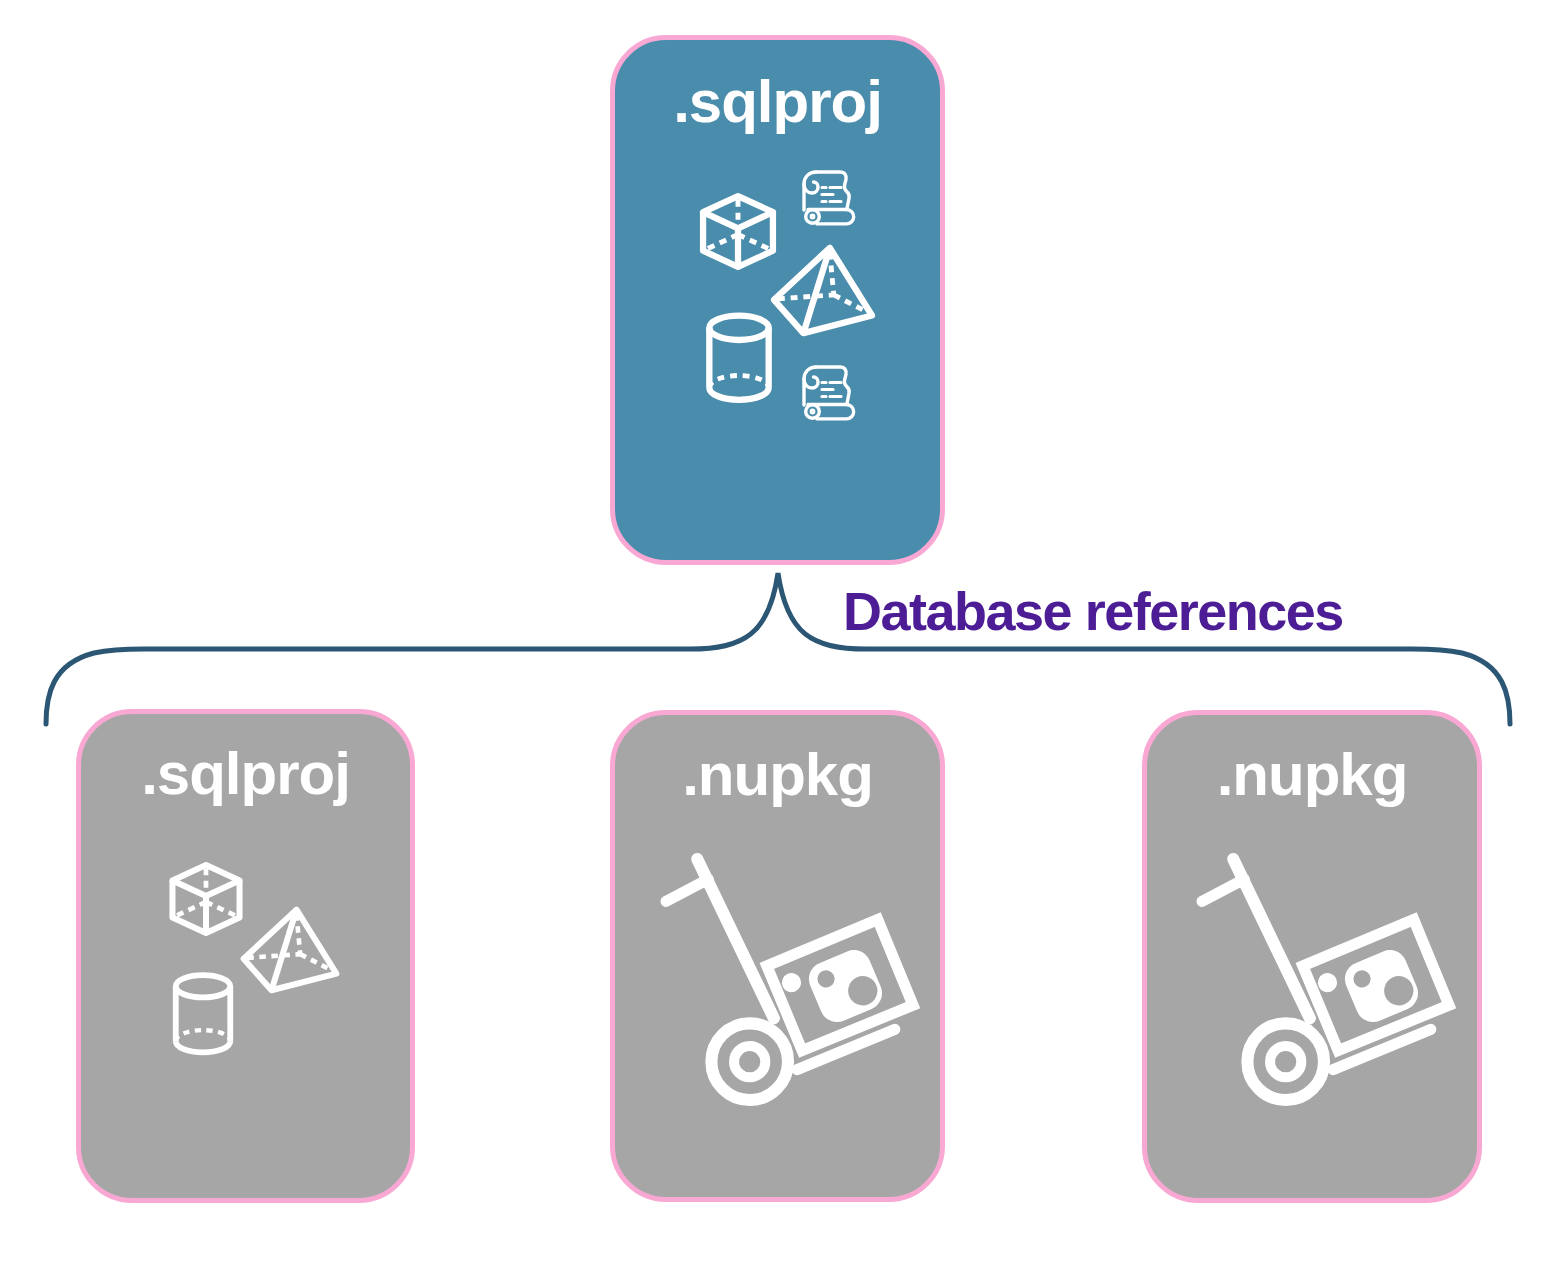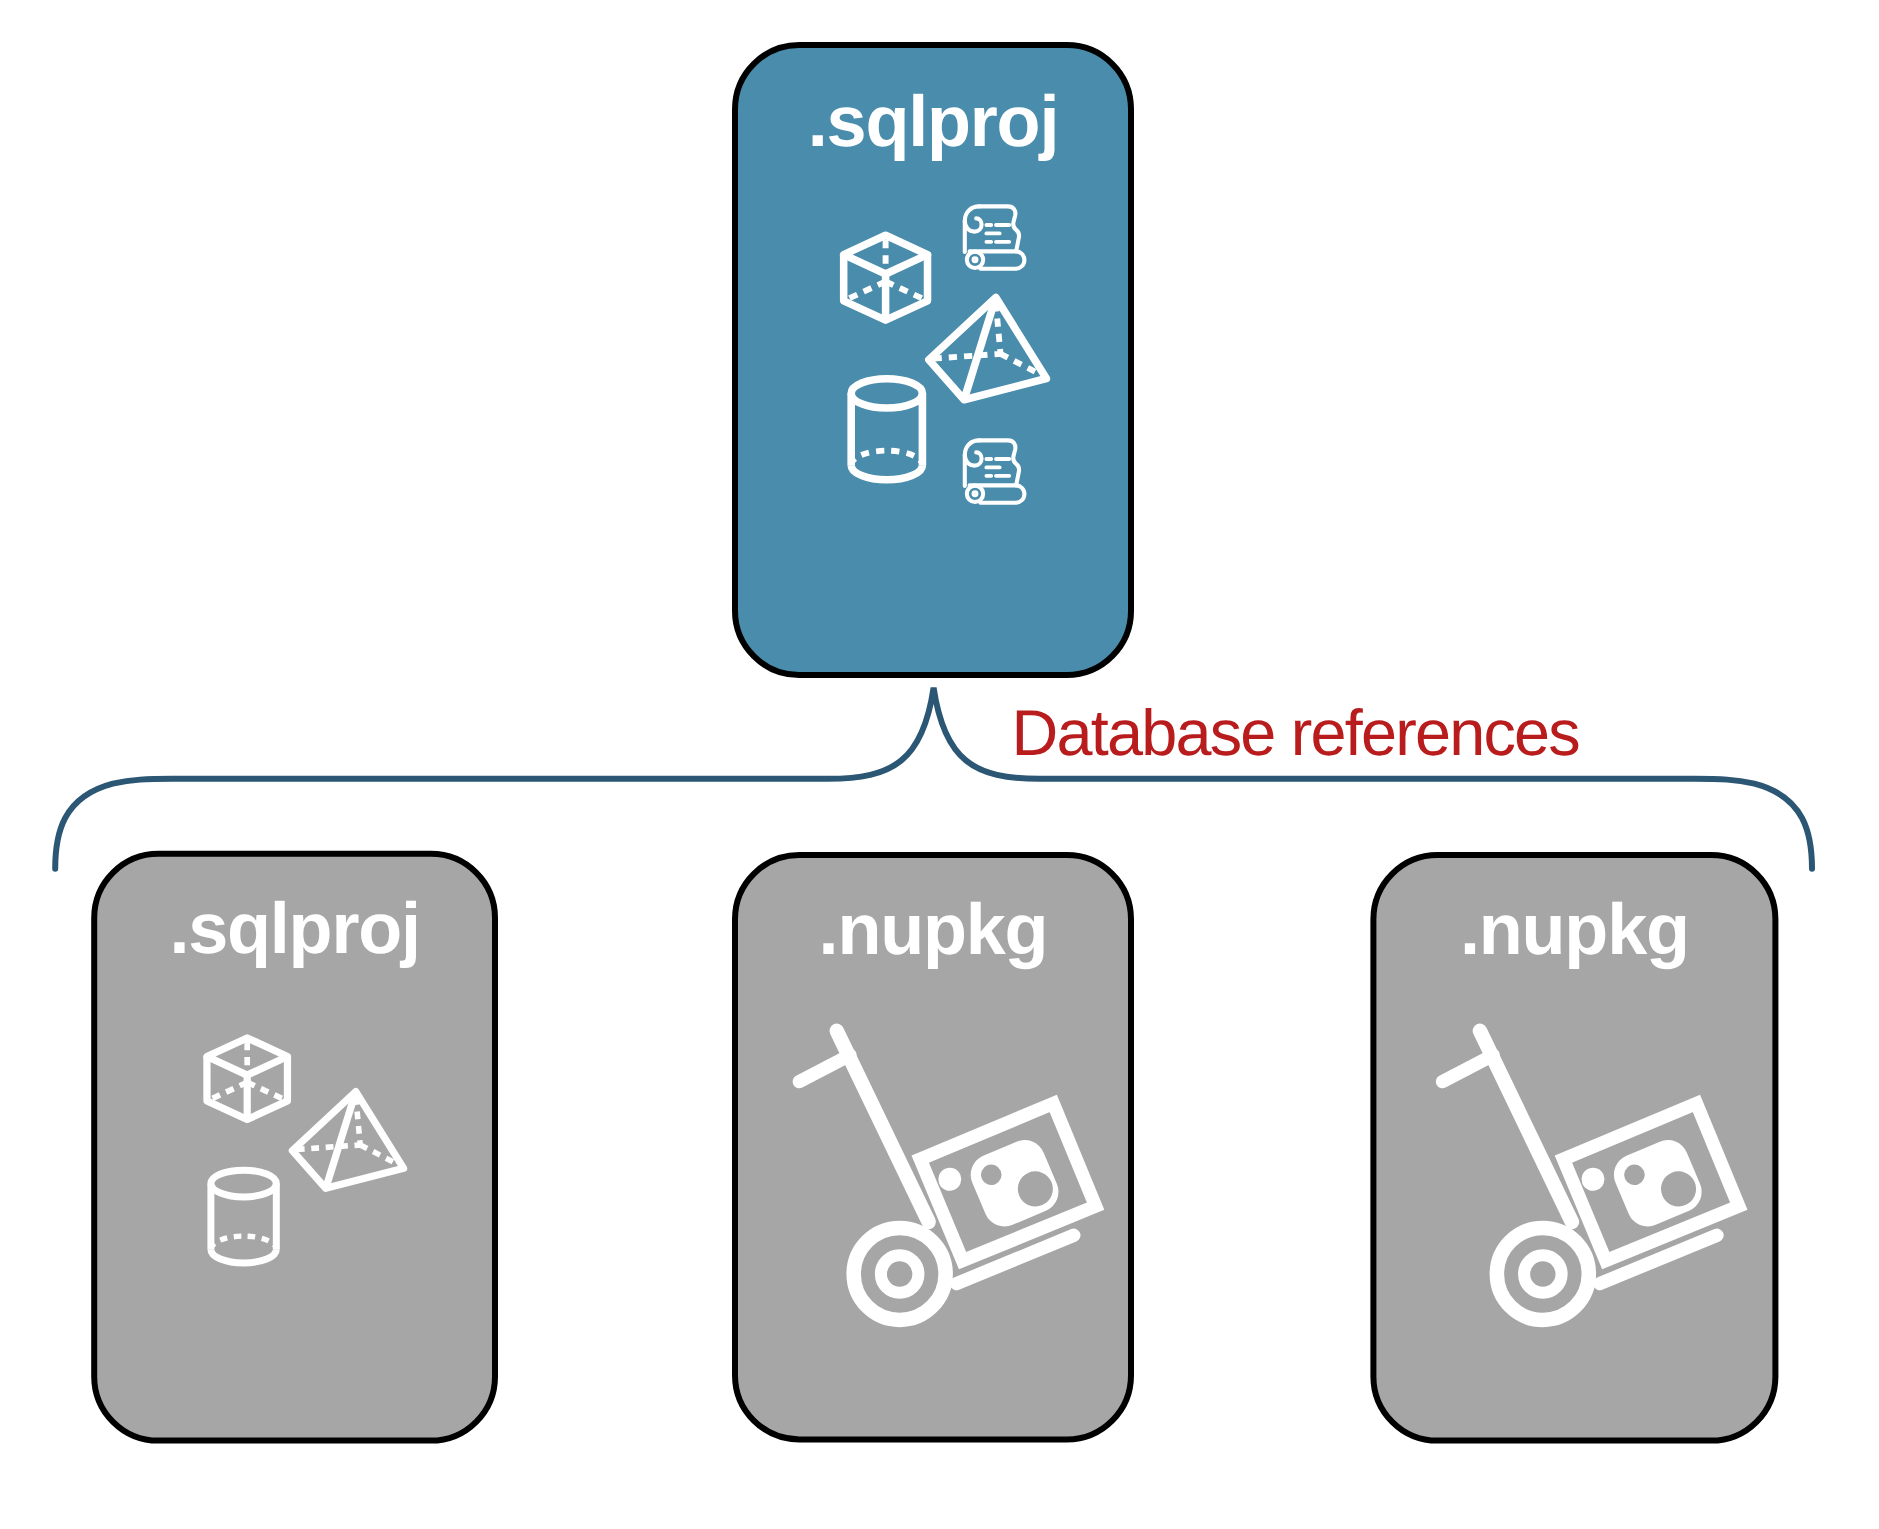--- a/index.html
+++ b/index.html
@@ -6,46 +6,46 @@
   #canvas{
     position:relative;
     width:1566px;height:1274px;
     background:#fff;
     font-family:"Liberation Sans",sans-serif;
     overflow:hidden;
   }
   .box{
     position:absolute;
     box-sizing:border-box;
-    border:5px solid #000000;
+    border:5px solid #f9a8d4;
     border-radius:56px;
   }
   .box.root{background:#4A8CAB;}
   .box.child{background:#A6A6A6;}
   .box-title{
     position:absolute;left:0;right:0;
     text-align:center;
     font-weight:bold;
     color:#FFFFFF;
     letter-spacing:-1px;
     line-height:1.05;
     font-size:60px;
   }
   .icon{position:absolute;}
   .icon svg{display:block;width:100%;height:100%;overflow:visible;}
   svg{overflow:visible;}
   #brace{position:absolute;left:0;top:0;pointer-events:none;}
   #connector-label{
     position:absolute;
     left:843px;top:584px;
-    font-weight:normal;
+    font-weight:bold;
     font-size:54px;
     letter-spacing:-1.5px;
     line-height:1;
-    color:#b91c1c;
+    color:#4c1d95;
     white-space:nowrap;
   }
 </style>
 </head>
 <body>
 
 <div id="canvas">
 
   <svg id="brace" width="1566" height="1274" viewBox="0 0 1566 1274" aria-hidden="true">
     <path d="M 46 724

